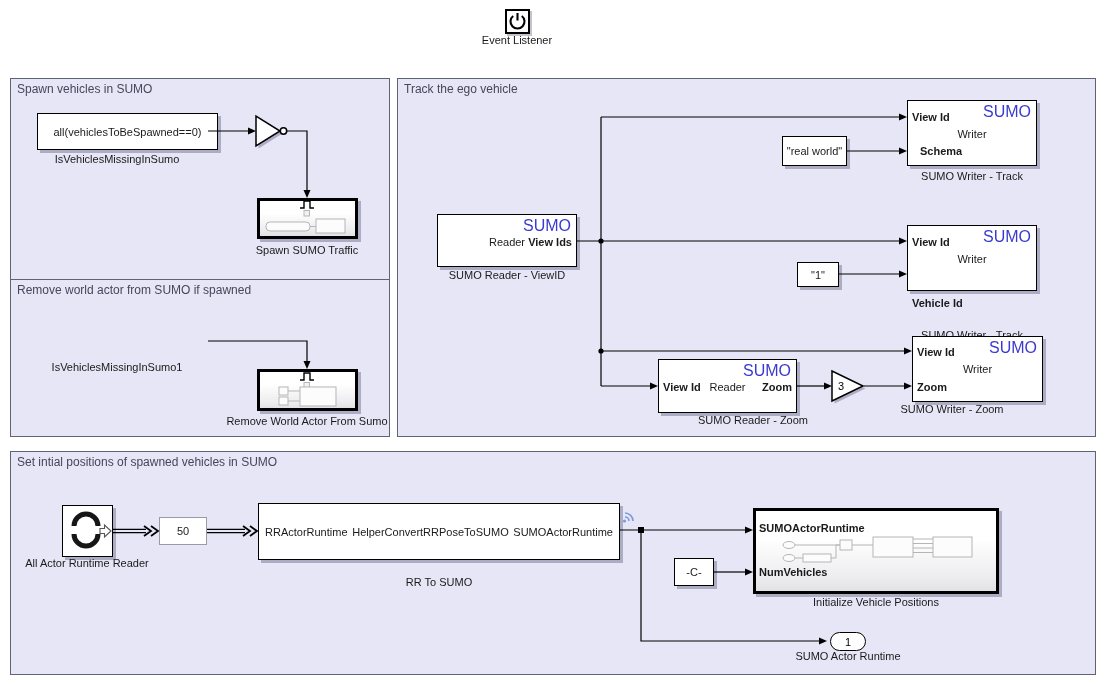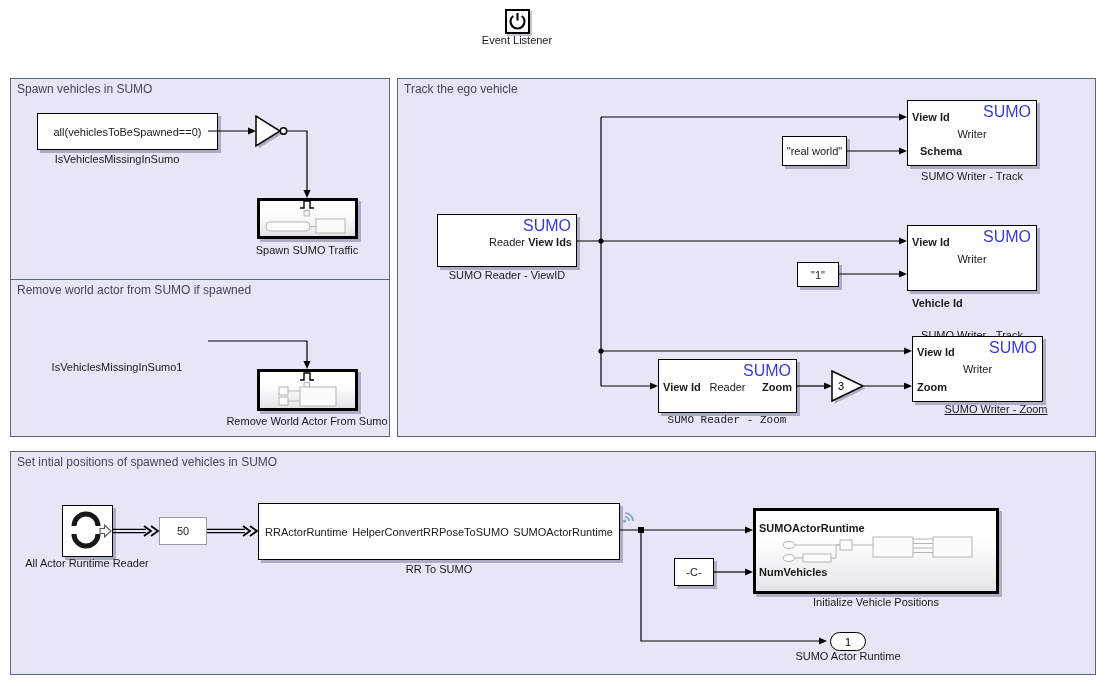--- a/index.html
+++ b/index.html
@@ -106,45 +106,45 @@
   <div class="blk const" style="left:797px;top:262px;width:42px;height:25px;">
     <span>"1"</span>
   </div>
 
   <div class="blk" style="left:658px;top:359px;width:139px;height:54px;">
     <span class="brand">SUMO</span>
     <span class="p" style="left:4px;top:21px;">View Id</span>
     <span class="pc" style="top:21px;">Reader</span>
     <span class="p" style="right:4px;top:21px;">Zoom</span>
   </div>
-  <div class="blabel" style="left:637px;top:414px;width:180px;font-family:Liberation Mono, monospace;">SUMO Reader - Zoom</div>
+  <div class="blabel" style="left:663px;top:414px;width:180px;">SUMO Reader - Zoom</div>
 
   <div class="blk" style="left:912px;top:336px;width:131px;height:66px;">
     <span class="brand">SUMO</span>
     <span class="p" style="left:4px;top:9px;">View Id</span>
     <span class="pc" style="top:26px;">Writer</span>
     <span class="p" style="left:4px;top:44px;">Zoom</span>
   </div>
-  <div class="blabel" style="left:906px;top:403px;width:180px;text-decoration:underline;">SUMO Writer - Zoom</div>
+  <div class="blabel" style="left:862px;top:403px;width:180px;">SUMO Writer - Zoom</div>
 
   <div class="blk" style="left:62px;top:505px;width:51px;height:52px;border-width:1.5px;"></div>
   <div class="blabel" style="left:-3px;top:557px;width:180px;">All Actor Runtime Reader</div>
 
   <div class="blk const gray-border" style="left:159px;top:517px;width:48px;height:28px;">
     <span>50</span>
   </div>
 
   <div class="blk" style="left:258px;top:503px;width:362px;height:57px;">
     <div class="rowports">
       <span>RRActorRuntime</span>
       <span>HelperConvertRRPoseToSUMO</span>
       <span>SUMOActorRuntime</span>
     </div>
   </div>
-  <div class="blabel" style="left:339px;top:563px;width:200px;">RR To SUMO</div>
+  <div class="blabel" style="left:339px;top:576px;width:200px;">RR To SUMO</div>
 
   <div class="blk const" style="left:674px;top:558px;width:40px;height:28px;">
     <span>-C-</span>
   </div>
 
   <div class="sub" style="left:753px;top:508px;width:246px;height:86px;font-size:11px;color:#1a1a1a;">
     <span class="p" style="left:3px;top:11px;">SUMOActorRuntime</span>
     <span class="p" style="left:3px;top:55px;">NumVehicles</span>
   </div>
   <div class="blabel" style="left:766px;top:596px;width:220px;">Initialize Vehicle Positions</div>

